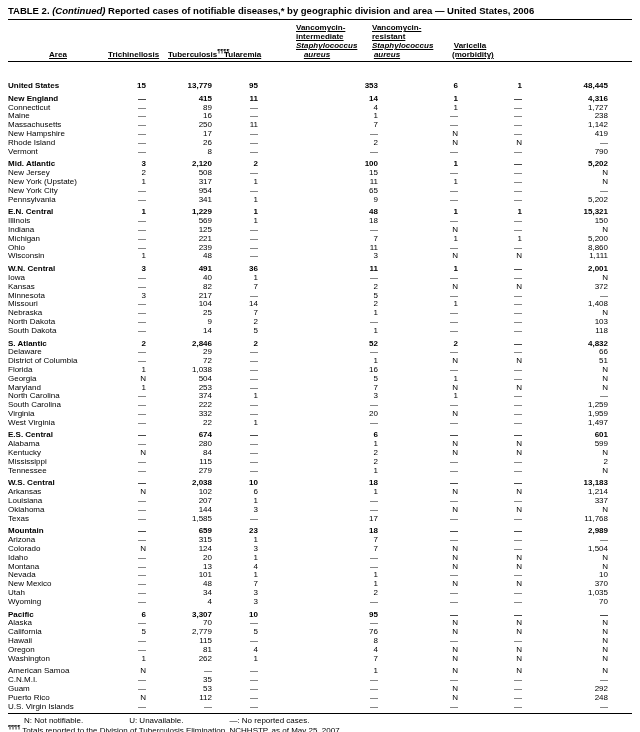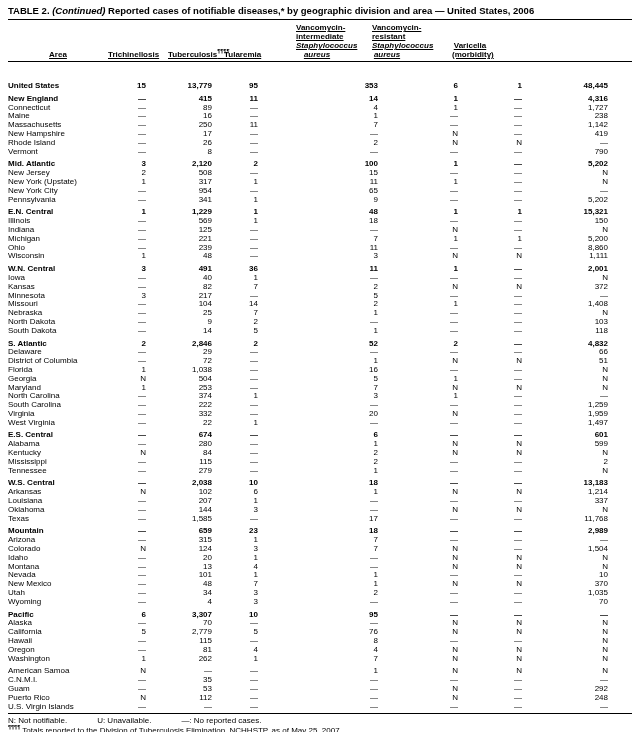--- a/index.html
+++ b/index.html
@@ -37,21 +37,21 @@
   .col6 { width:76px;  padding-right:30px; }
   .col7 { width:80px;  padding-right:24px; }
 
   .th.col4 { padding-left:60px; }
   .th.col5 { padding-left:16px; }
   .th.col6 { padding-left:16px; }
   .th.col7 { padding-left:20px; }
 
   .botrule { border-top:1px solid #000; margin-top:2px; }
   .footnotes { padding-top:2px; font-size:8px; line-height:10px; }
-  .fn-defs { display:flex; gap:30px; white-space:nowrap; }
+  .fn-defs { display:flex; gap:46px; white-space:nowrap;margin-left:16px; }
   .fn-tb sup { font-weight:bold; }
 </style>
 </head>
 <body>
 
 <div class="page">
 
   <div class="title"><span>TABLE 2. </span><span class="cont">(Continued)</span><span> Reported cases of notifiable diseases,* by geographic division and area — United States, 2006</span></div>
 
   <div class="toprule"></div>

